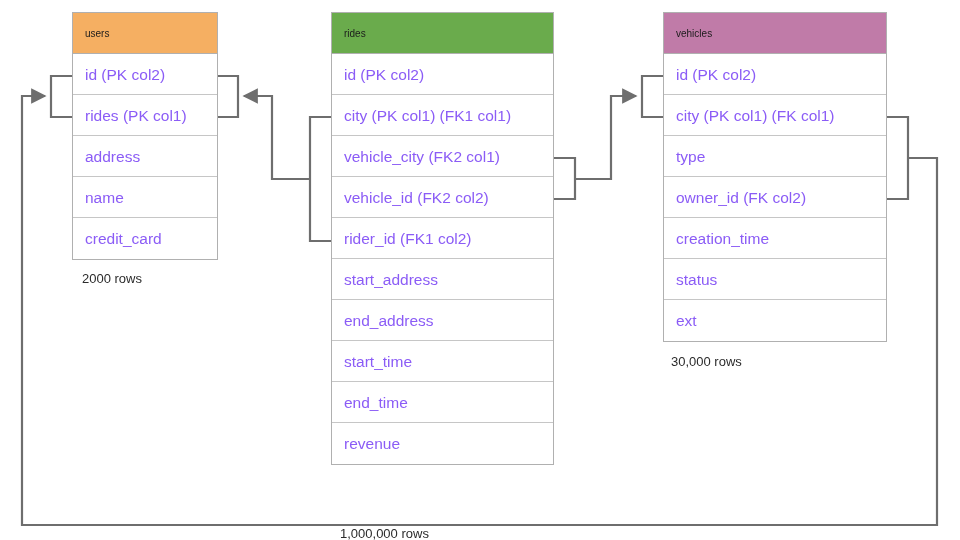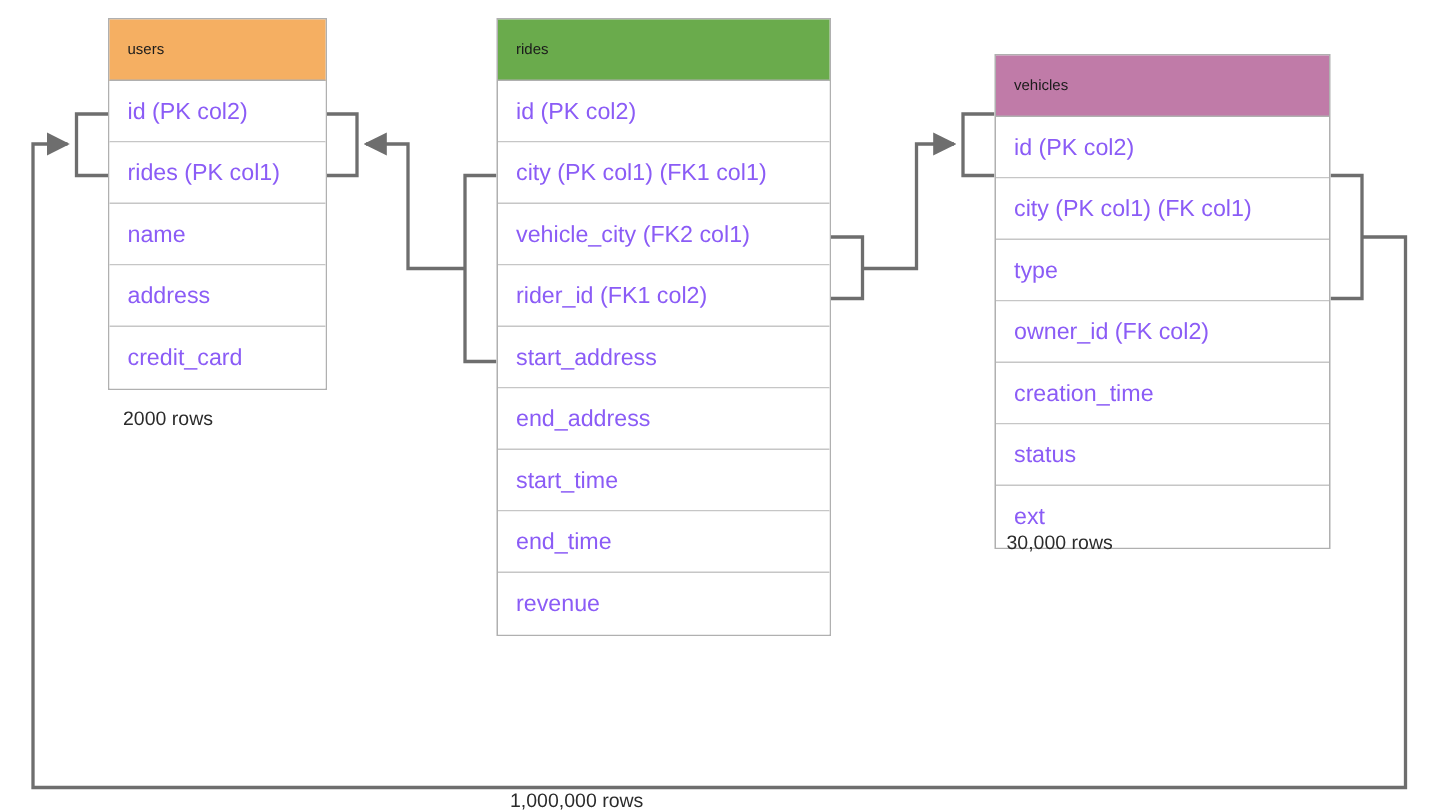--- a/index.html
+++ b/index.html
@@ -93,41 +93,42 @@
       <path d="M 887 117 L 908 117 L 908 199 L 887 199"></path>
 
       <path d="M 908 158 L 937 158 L 937 525 L 22 525 L 22 96 L 45 96" marker-end="url(#arrow)"></path>
     </g>
   </svg>
 
   <div class="entity" style="left:72px; top:12px; width:146px;">
     <div class="entity-header" style="background:#F5AF62;">users</div>
     <div class="field-row">id (PK col2)</div>
     <div class="field-row">rides (PK col1)</div>
+    <div class="field-row">address</div>
     <div class="field-row">name</div>
-    <div class="field-row">address</div>
     <div class="field-row last">credit_card</div>
   </div>
   <div class="rowcount" style="left:82px; top:271px;">2000 rows</div>
 
   <div class="entity" style="left:331px; top:12px; width:223px;">
     <div class="entity-header" style="background:#6AAB4C;">rides</div>
     <div class="field-row">id (PK col2)</div>
     <div class="field-row">city (PK col1) (FK1 col1)</div>
     <div class="field-row">vehicle_city (FK2 col1)</div>
+    <div class="field-row">vehicle_id (FK2 col2)</div>
     <div class="field-row">rider_id (FK1 col2)</div>
     <div class="field-row">start_address</div>
     <div class="field-row">end_address</div>
     <div class="field-row">start_time</div>
     <div class="field-row">end_time</div>
     <div class="field-row last">revenue</div>
   </div>
   <div class="rowcount" style="left:340px; top:478px;margin-top:48px;">1,000,000 rows</div>
 
-  <div class="entity" style="left:663px; top:12px; width:224px;margin-top:24px;">
+  <div class="entity" style="left:663px; top:12px; width:224px;">
     <div class="entity-header" style="background:#C07BA8;">vehicles</div>
     <div class="field-row">id (PK col2)</div>
     <div class="field-row">city (PK col1) (FK col1)</div>
     <div class="field-row">type</div>
     <div class="field-row">owner_id (FK col2)</div>
     <div class="field-row">creation_time</div>
     <div class="field-row">status</div>
     <div class="field-row last">ext</div>
   </div>
   <div class="rowcount" style="left:671px; top:354px;">30,000 rows</div>

